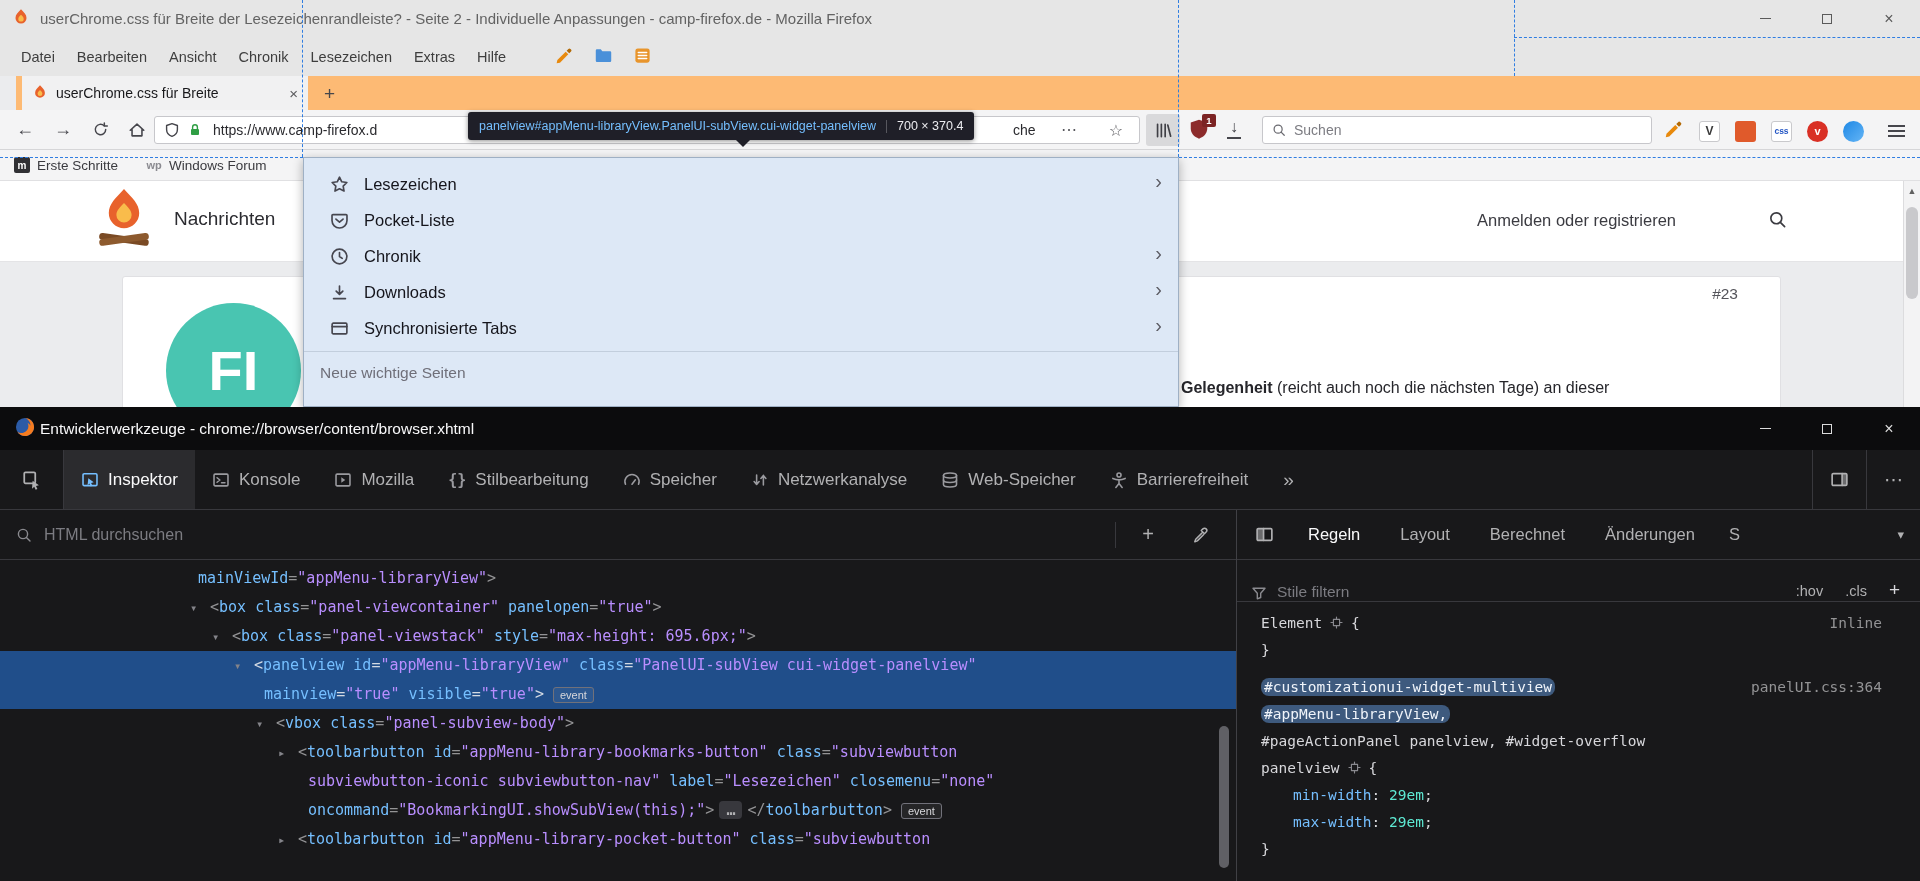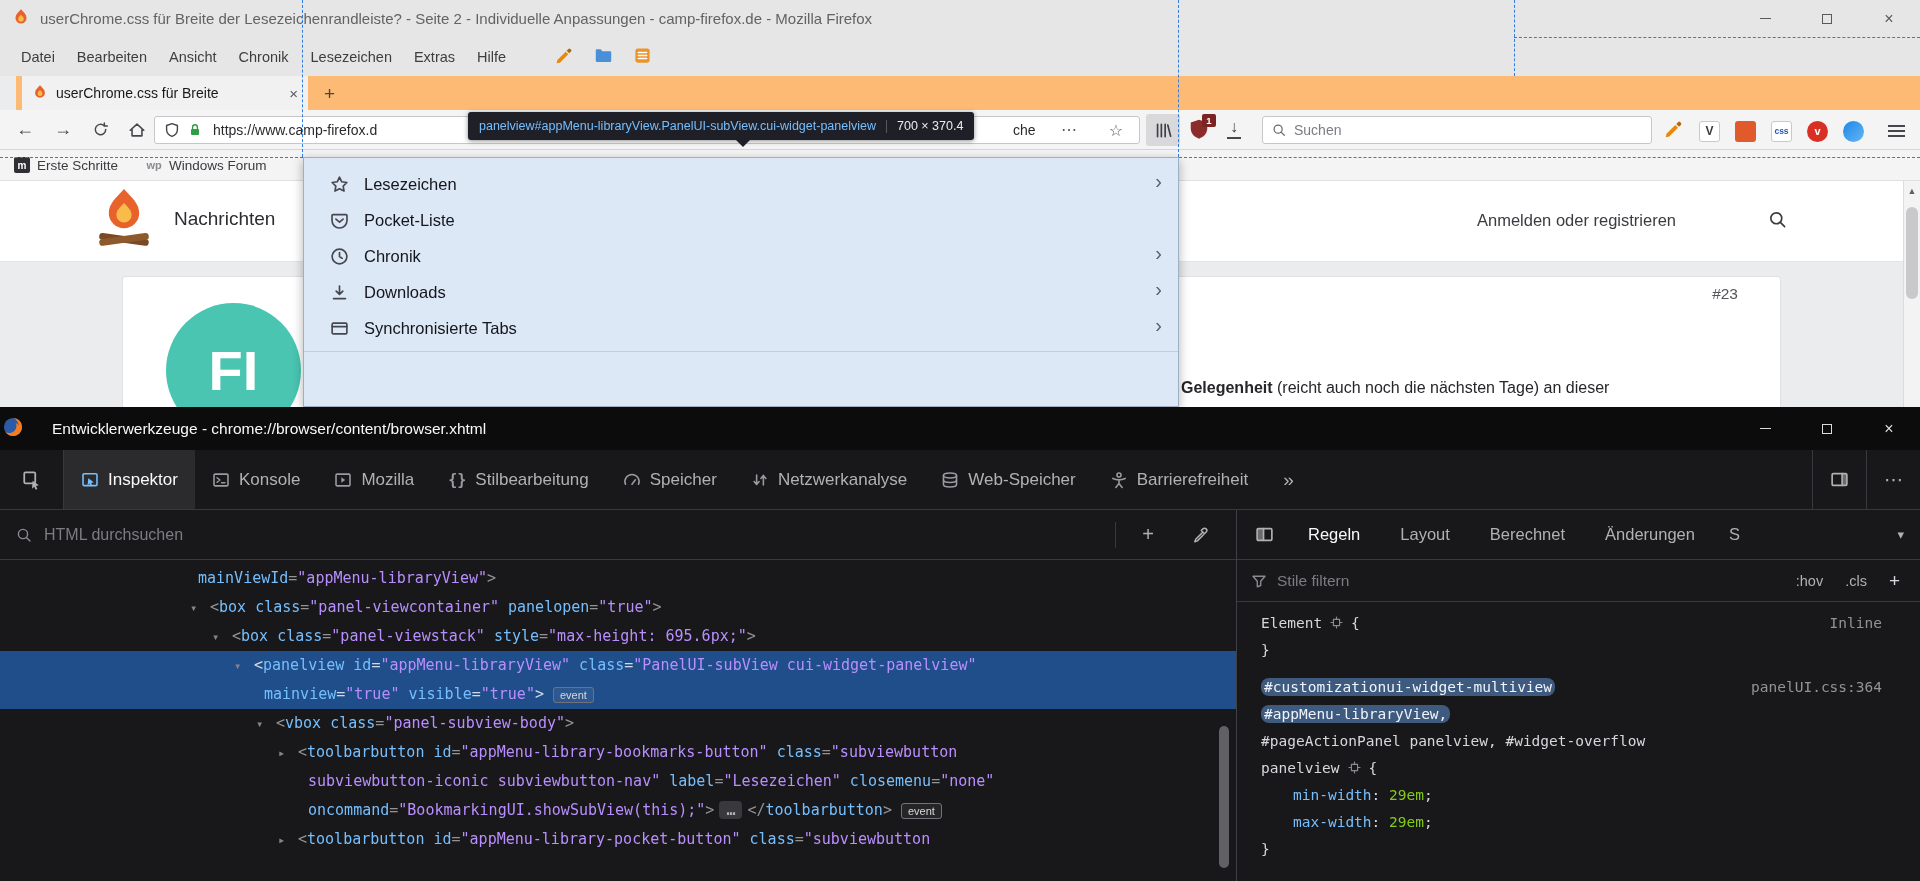--- a/index.html
+++ b/index.html
@@ -88,21 +88,21 @@
   .lib-footer{padding-left:16px;font-size:15.5px;color:#6f6f79;height:30px;display:flex;align-items:center}
 
   .infobar{position:absolute;left:468px;top:112px;z-index:60;background:#1f1f28;border-radius:3px;display:flex;align-items:center;gap:10px;padding:7px 11px;font-size:12.5px;white-space:nowrap;box-shadow:0 1px 5px rgba(0,0,0,.45)}
   .ib-sel{color:#75bfff}
   .ib-div{width:1px;height:13px;background:rgba(255,255,255,.25)}
   .ib-dims{color:#ececf0}
   .infobar:after{content:"";position:absolute;left:268px;top:100%;border:7px solid transparent;border-top-color:#1f1f28}
 
   
   .devtools{position:absolute;left:0;top:407px;width:1920px;height:474px;z-index:100;background:#18181a;color:#b1b1b3}
-  .dt-titlebar{height:43px;background:#0c0c0d;display:flex;align-items:center;gap:28px;padding-left:2px;position:relative}
+  .dt-titlebar{height:43px;background:#0c0c0d;display:flex;align-items:center;gap:4px;padding-left:14px;position:relative}
   .dt-title{font-size:15.5px;color:#f9f9fa;white-space:nowrap}
   .dt-wc{position:absolute;right:0;top:0;height:43px;display:flex;color:#dcdcdc}
   .dt-toolbar{height:60px;border-bottom:1px solid #38383d;display:flex;align-items:stretch}
   .picker-cell{width:64px;display:flex;align-items:center;justify-content:center;border-right:1px solid #38383d;color:#b1b1b3}
   .dtab{display:flex;align-items:center;gap:9px;padding:0 17px;font-size:17px;color:#b1b1b3;white-space:nowrap}
   .dtab.active{background:#2b2b2e;color:#f9f9fa}
   .dtab.active .ticon{color:#75bfff}
   .ticon{display:flex;color:#9a9a9f}
   .brace-ico{font-family:"DejaVu Sans Mono",monospace;font-weight:bold;font-size:15px}
   .more-tabs{display:flex;align-items:center;padding:0 18px;font-size:19px;color:#b1b1b3}
@@ -128,34 +128,34 @@
   .dots{margin:0 5px;padding:0 7px;background:#38383d;border-radius:4px;color:#b1b1b3;font-weight:bold}
   .m-scroll{position:absolute;right:7px;top:166px;width:10px;height:142px;background:#606065;border-radius:5px}
 
   .dt-rightpane{flex:1;display:flex;flex-direction:column;min-width:0}
   .side-tabs{height:50px;border-bottom:1px solid #38383d;display:flex;align-items:center;padding:0 10px;overflow:hidden}
   .threepane{margin:0 14px 0 8px;display:flex;color:#b1b1b3}
   .stab{padding:0 20px;height:100%;display:flex;align-items:center;font-size:16.5px;color:#b1b1b3;white-space:nowrap}
   .stab.active{color:#f9f9fa}
   .stab.clip{width:28px;padding:0 0 0 14px;overflow:hidden}
   .side-overflow{margin-left:auto;font-size:13px;color:#b1b1b3;padding-right:6px}
-  .filter-row{height:42px;border-bottom:1px solid #38383d;display:flex;align-items:center;gap:10px;padding:0 14px}
+  .filter-row{height:42px;border-bottom:1px solid #38383d;display:flex;align-items:flex-end;gap:10px;padding:0 14px}
   .filter-row input{flex:1;background:none;border:none;outline:none;color:#d7d7db;font-size:15.5px;font-family:inherit}
   .filter-row input::placeholder{color:#7c7c82}
   .funnel{color:#8a8a8f;display:flex}
   .fbtn{font-size:14.5px;color:#b1b1b3;padding:2px 6px}
   .fplus{font-size:19px;color:#d7d7db;padding:0 6px}
 
   .rules{flex:1;overflow:hidden;font-family:"DejaVu Sans Mono",monospace;font-size:14.5px;line-height:27px;padding:8px 0 0 24px;color:#d7d7db}
   .rule{position:relative}
   .rule + .rule{margin-top:10px}
   .r-line{height:27px;white-space:nowrap;position:relative}
   .r-origin{position:absolute;right:38px;top:0;color:#939395}
   .hl{background:#3e5a7e;border-radius:8px;padding:1px 3px;color:#f0f4fa}
-  .r-prop{color:#75bfff}.r-val{color:#84cc16}
+  .r-prop{color:#75bfff}.r-val{color:#5eead4}
   .r-decl{padding-left:32px}
   .r-icon{display:inline-flex;margin:0 8px;vertical-align:-1px;color:#8a8a90}
 </style>
 </head>
 <body>
 
 <div class="stage">
 
   <div class="titlebar">
     <span id="titlebar-favicon"><svg width="18" height="18" viewBox="0 0 16 16" fill="none" stroke="currentColor" stroke-width="1.4" stroke-linecap="round" stroke-linejoin="round">
@@ -379,20 +379,21 @@
             <svg width="19" height="19" viewBox="0 0 16 16" fill="none" stroke="currentColor" stroke-width="1.4" stroke-linecap="round" stroke-linejoin="round">
               <rect x="1.8" y="3.5" width="12.4" height="9" rx="1"></rect>
               <path d="M1.8 6.4h12.4"></path>
             </svg>
           </span>
           <span>Synchronisierte Tabs</span>
           <span class="lib-chev">›</span>
         </div>
       </div>
     <div class="lib-sep"></div>
+    <div class="lib-footer">Neue wichtige Seiten</div>
   </div>
 
   <div class="infobar">
     <span class="ib-sel">panelview#appMenu-libraryView.PanelUI-subView.cui-widget-panelview</span>
     <span class="ib-div"></span>
     <span class="ib-dims">700 × 370.4</span>
   </div>
 
   <div class="devtools">
     <div class="dt-titlebar">

